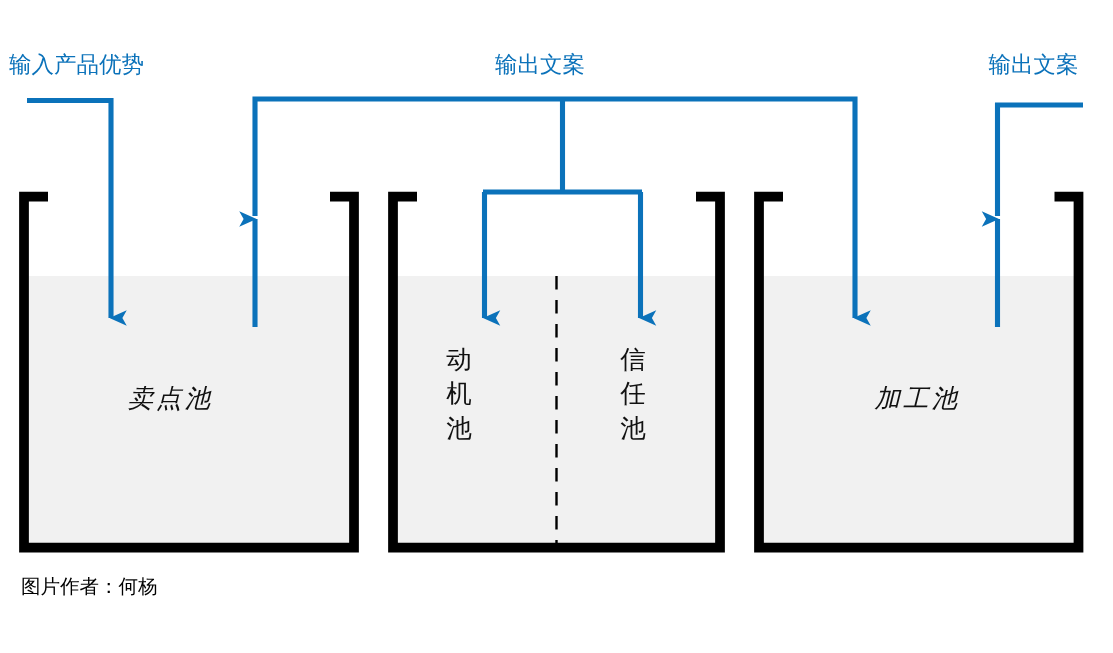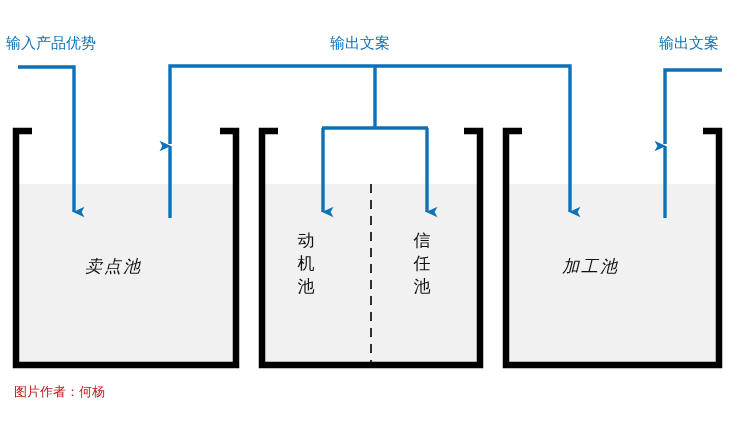--- a/index.html
+++ b/index.html
@@ -23,21 +23,21 @@
     top: 0;
   }
   .lbl {
     position: absolute;
     white-space: nowrap;
     font-size: 15px;
     line-height: 1;
   }
   .lbl-blue { color: #0b72ba; }
   .lbl-black { color: #111111; font-size: 17px; letter-spacing: 2px; font-style: italic; }
-  .lbl-gray { color: #b91c1c; font-size: 13px; }
+  .lbl-gray { color: #000000; font-size: 13px; }
   .vtext {
     position: absolute;
     color: #111111;
     font-size: 17px;
     line-height: 23px;
     text-align: center;
     width: 24px;
   }
   .vtext span { display: block; }
 </style>
@@ -99,17 +99,17 @@
     <span>机</span>
     <span>池</span>
   </div>
 
   <div class="vtext" style="left:410px; top:229px;">
     <span>信</span>
     <span>任</span>
     <span>池</span>
   </div>
 
-  <div class="lbl lbl-black" style="left:562px; top:258px;">加工池</div>
+  <div class="lbl lbl-black" style="left:583px; top:258px;">加工池</div>
 
   <div class="lbl lbl-gray" style="left:14px; top:385px;">图片作者：何杨</div>
 
 </div>
 
 </body></html>

